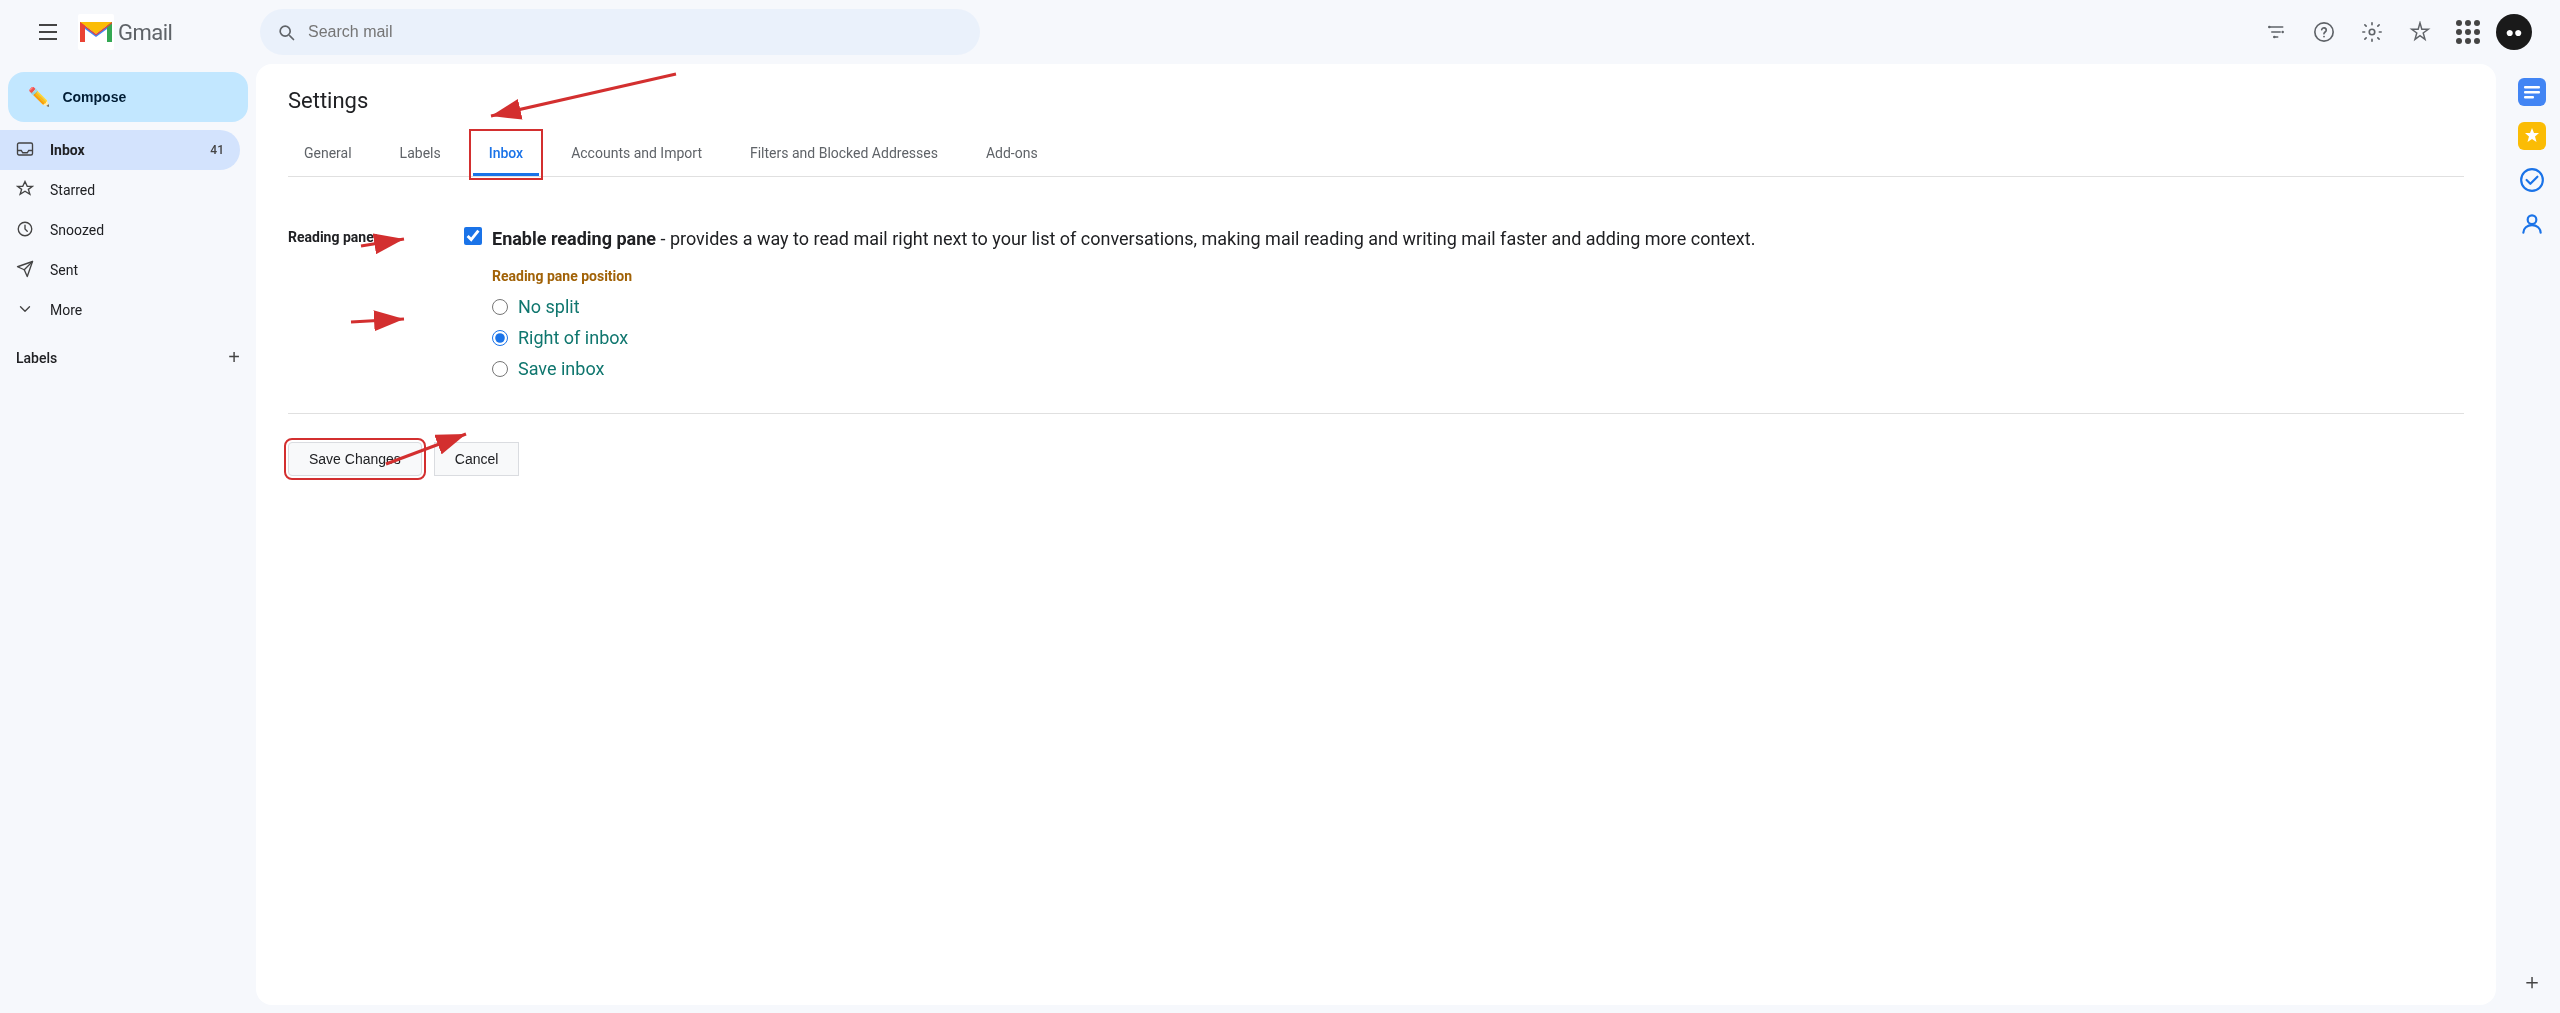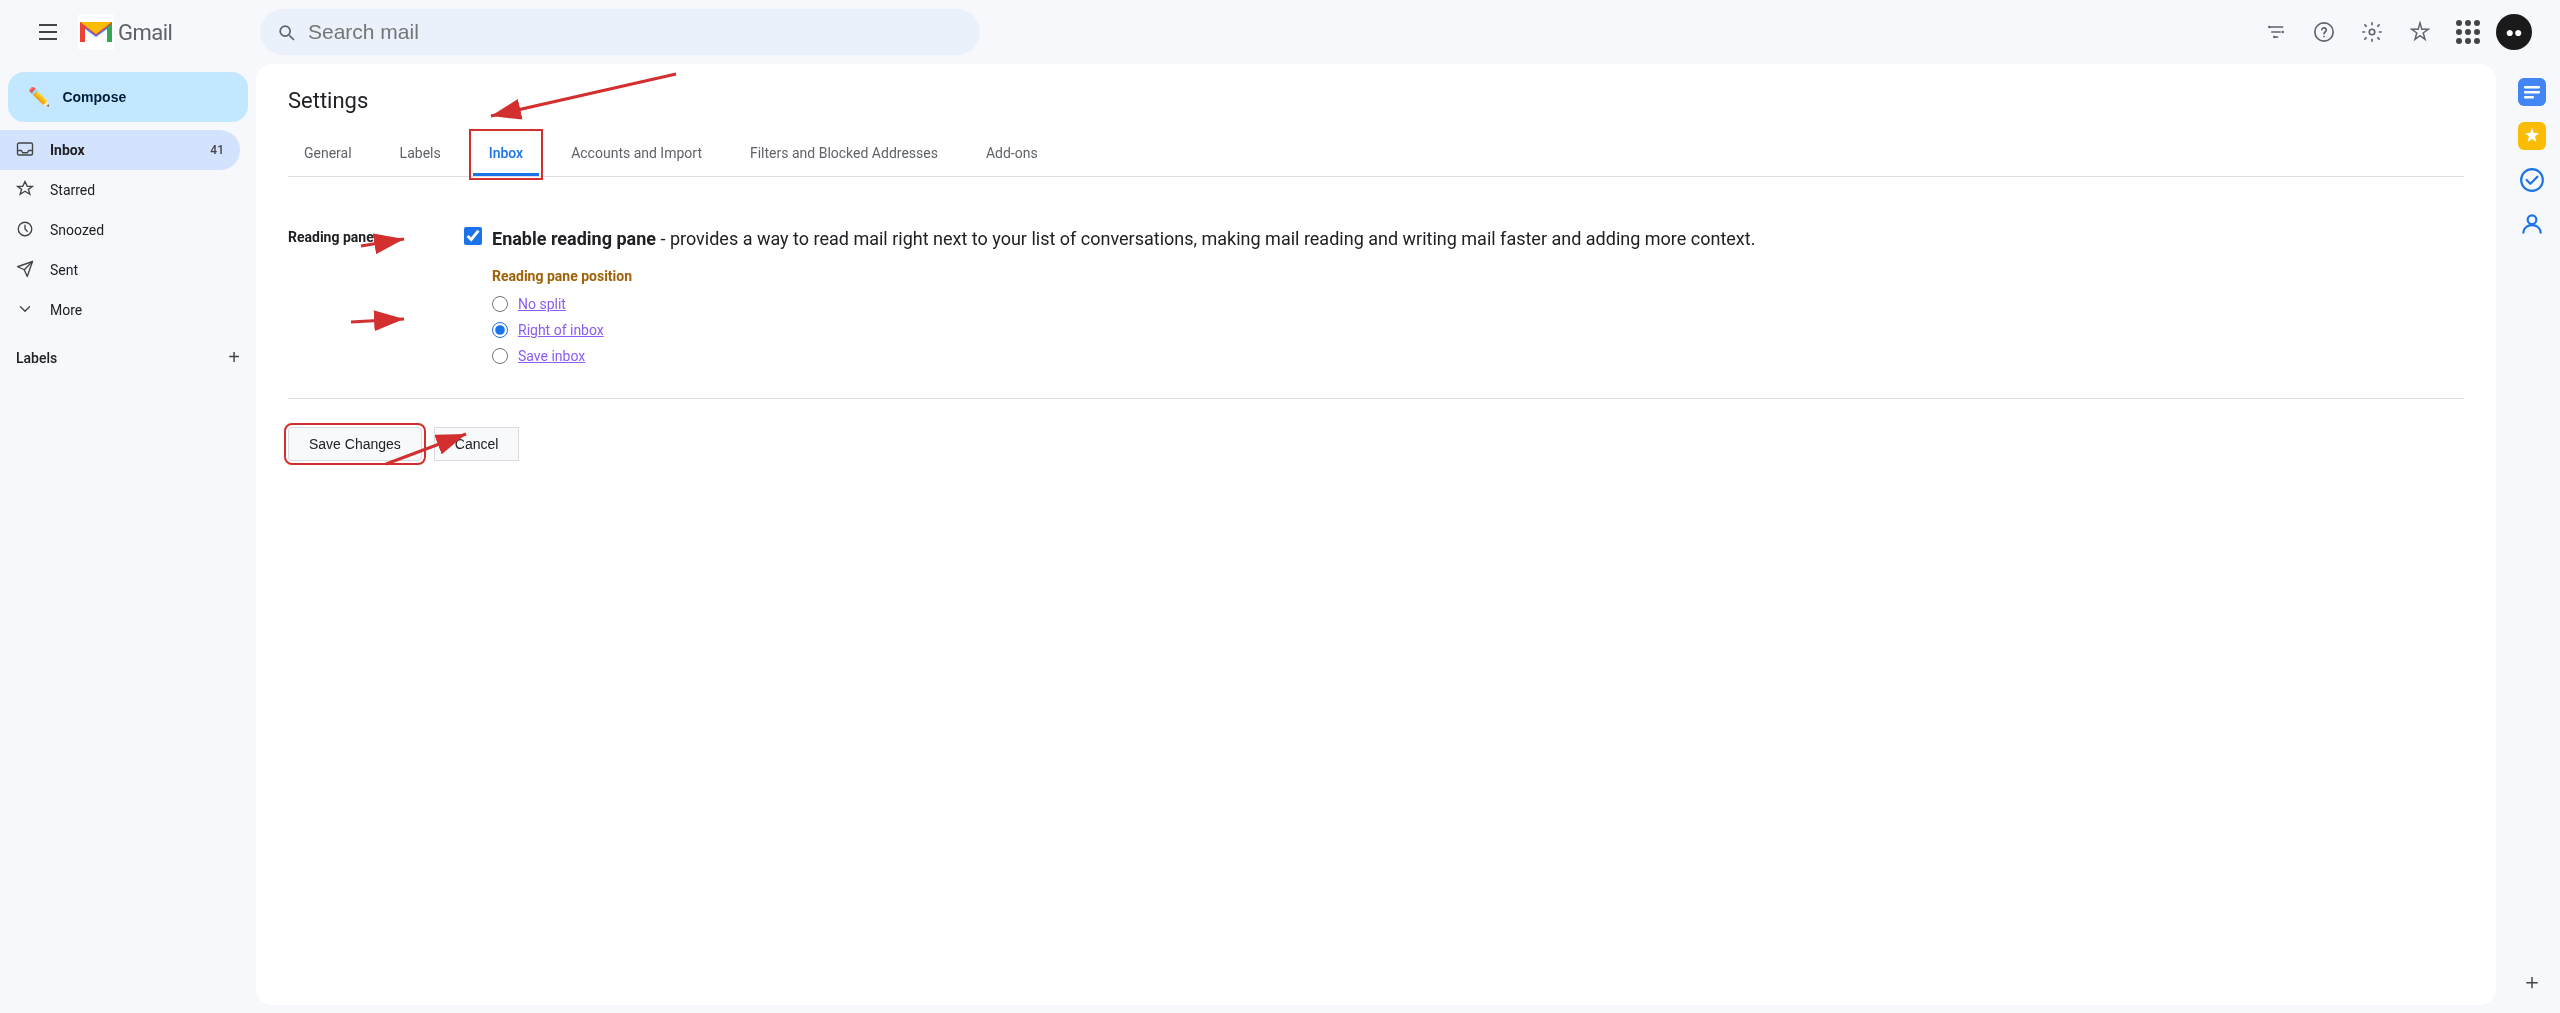--- a/index.html
+++ b/index.html
@@ -52,21 +52,21 @@
       border-radius: 24px;
       display: flex;
       align-items: center;
       padding: 0 16px;
       height: 46px;
       gap: 12px;
     }
     .search-bar input {
       border: none;
       background: transparent;
-      font-size: 21px;
+      font-size: 16px;
       color: #202124;
       outline: none;
       width: 100%;
     }
     .search-icon-svg { color: #5f6368; flex-shrink: 0; }
 
     .topbar-right {
       display: flex; align-items: center; gap: 8px; margin-left: auto;
     }
     .icon-btn {
@@ -216,21 +216,21 @@
     .radio-row {
       display: flex; align-items: center; gap: 10px;
       margin-bottom: 10px; margin-left: 28px;
     }
     .radio-styled {
       width: 16px; height: 16px;
       accent-color: #1a73e8;
       cursor: pointer;
     }
     .radio-label {
-      font-size: 14px; color: #8b5cf6; text-decoration: underline;
+      font-size: 18px; color: #0f766e;
     }
 
     
     .action-buttons {
       display: flex; gap: 12px;
       margin-top: 28px; align-items: center;
     }
     .btn-save {
       padding: 8px 20px;
       background: #f8f9fa;

